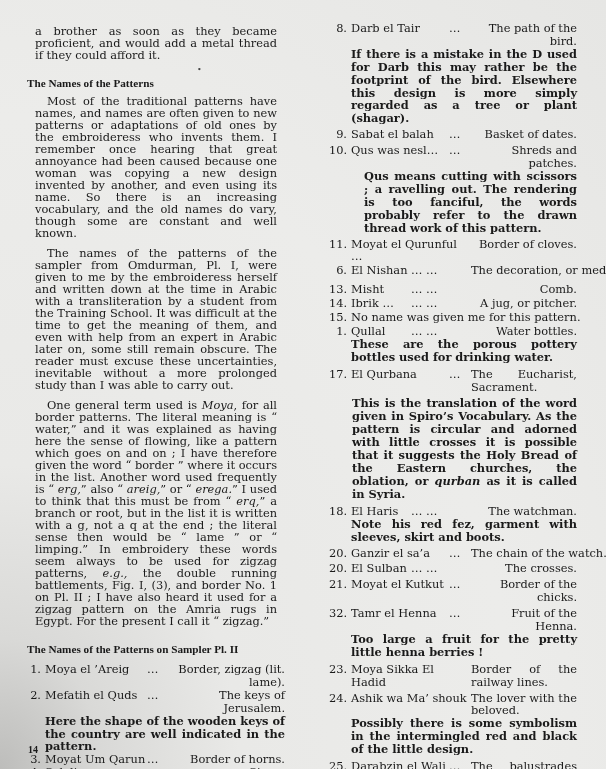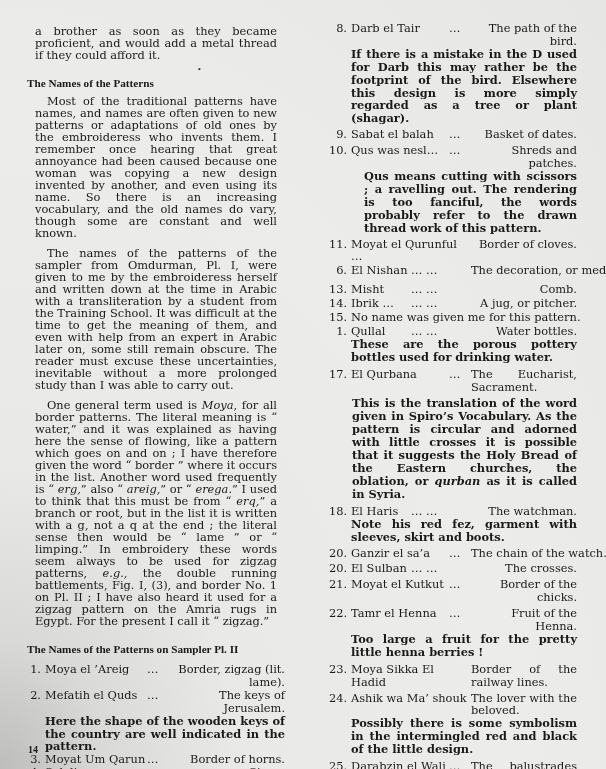--- a/index.html
+++ b/index.html
@@ -189,21 +189,21 @@
   <div class="item" style="margin-top:3px">
     <div class="row">
         <span class="rnum">21.</span>
         <span class="name" style="width:98px">Moyat el Kutkut</span>
         <span class="dots" style="width:22px">…</span>
         <span class="mean">Border of the chicks.</span>
       </div>
   </div>
   <div class="item" style="margin-top:3px">
     <div class="row">
-        <span class="rnum">22.</span>
+        <span class="rnum">32.</span>
         <span class="name" style="width:98px">Tamr el Henna</span>
         <span class="dots" style="width:22px">…</span>
         <span class="mean">Fruit of the Henna.</span>
       </div>
     <div class="note" style="margin-left:22px">Too large a fruit for the pretty little henna berries !</div>
   </div>
   <div class="item" style="margin-top:4px">
     <div class="row">
         <span class="rnum">23.</span>
         <span class="name" style="width:120px">Moya Sikka El Hadid</span>

